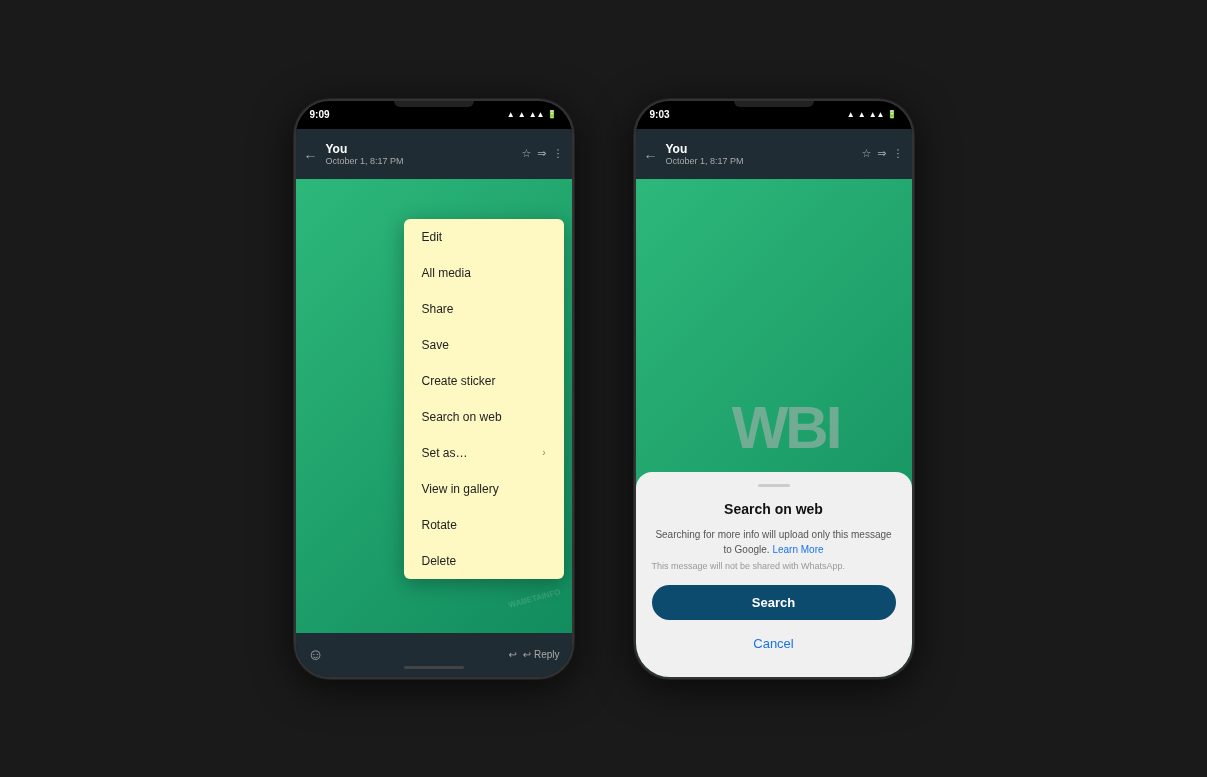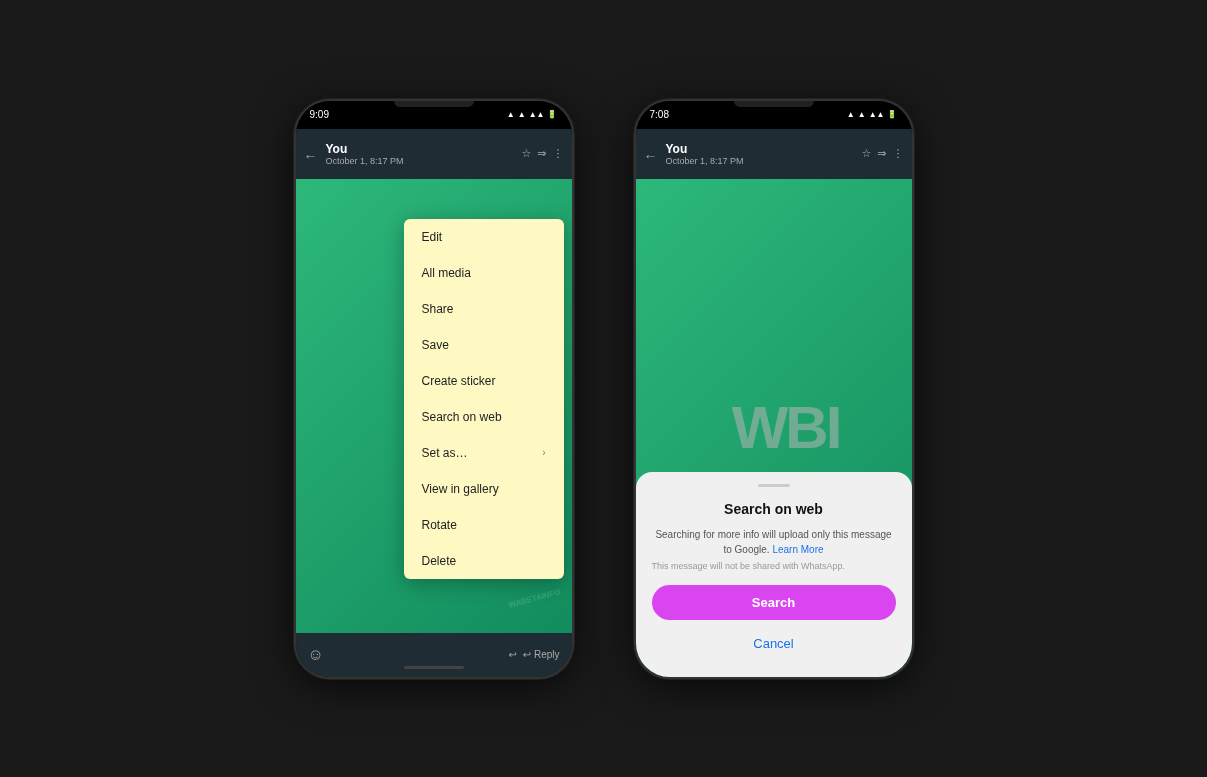--- a/index.html
+++ b/index.html
@@ -67,21 +67,21 @@
       display: flex;
       align-items: center;
       justify-content: space-between;
       padding: 0 14px;
       flex-shrink: 0;
     }
 
     .status-time {
       color: #fff;
       font-size: 10px;
-      font-weight: 400;
+      font-weight: 700;
     }
 
     .status-icons {
       display: flex;
       align-items: center;
       gap: 3px;
     }
 
     .status-icon {
       color: #fff;
@@ -255,21 +255,21 @@
 
     .sheet-note {
       text-align: left;
       font-size: 9px;
       color: #999;
       margin-bottom: 14px;
     }
 
     .search-btn {
       width: 100%;
-      background: #d946ef;
+      background: #0c4a6e;
       color: #fff;
       border: none;
       border-radius: 24px;
       padding: 10px;
       font-size: 13px;
       font-weight: 600;
       cursor: pointer;
       margin-bottom: 10px;
     }
 
@@ -368,21 +368,21 @@
       <span class="reply-btn">
         <span>↩</span>
         <span style="margin-left:3px;">↩ Reply</span>
       </span>
     </div>
   </div>
 
   <div class="phone">
 
     <div class="status-bar">
-      <span class="status-time">7:08</span>
+      <span class="status-time">9:03</span>
       <div class="status-icons">
         <span class="status-icon">▲</span>
         <span class="status-icon">▲</span>
         <span class="status-icon">▲▲</span>
         <span class="status-icon">🔋</span>
       </div>
     </div>
 
     <div class="app-header">
       <span class="header-back">←</span>

